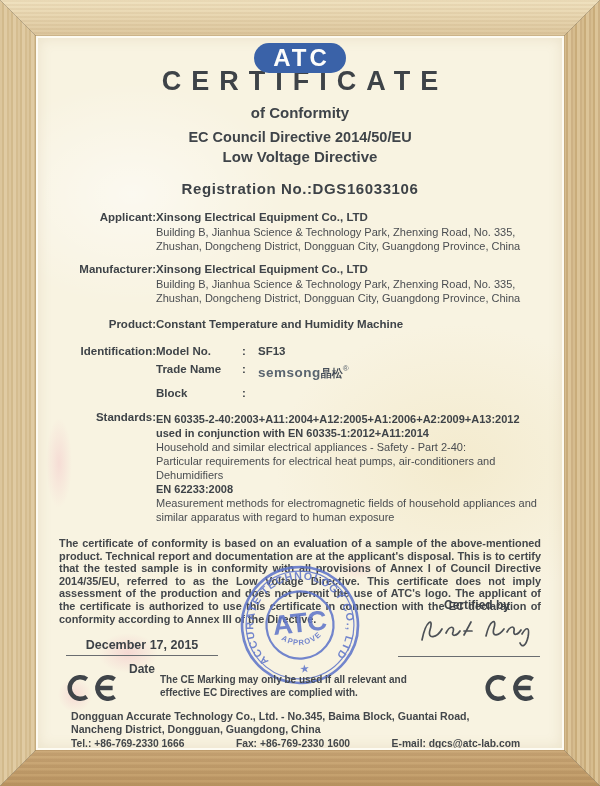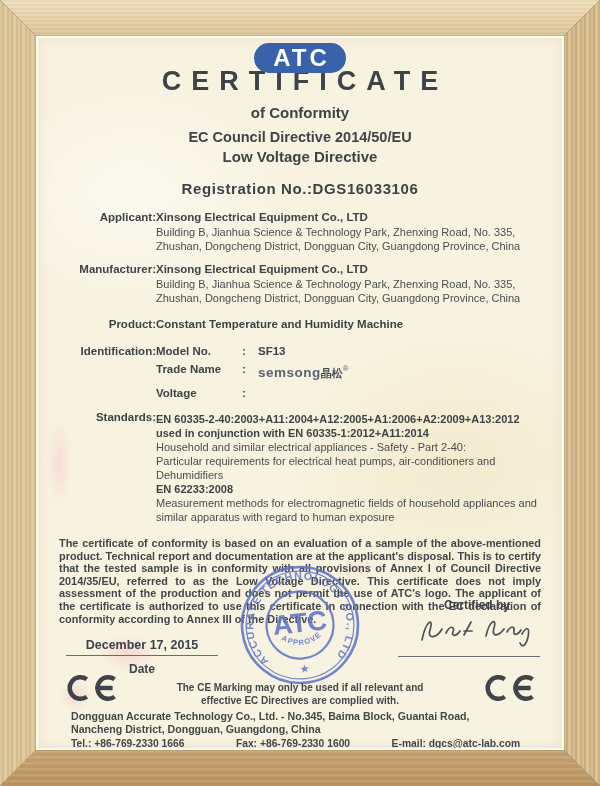--- a/index.html
+++ b/index.html
@@ -92,22 +92,22 @@
     font-weight:bold; font-size:12.5px; color:#3d4247; padding-bottom:3px; border-bottom:1.5px solid #6a6d70; }
   .date-label { position:absolute; left:28px; top:64px; width:152px; text-align:center;
     font-weight:bold; font-size:12px; color:#3e4348; }
 
   .stamp { position:absolute; left:50%; top:-34px; transform:translateX(-50%) rotate(-6deg); opacity:.88; }
 
   .ce { position:absolute; top:74px; }
   .ce-left { left:28px; }
   .ce-right { right:26px; }
 
-  .ce-note { position:absolute; left:50%; transform:translateX(-50%); top:84px; width:280px;
-    text-align:center; font-weight:bold; font-size:10px; line-height:12.5px; color:#43474b; }
+  .ce-note { position:absolute; left:50%; transform:translateX(-50%); top:76px; width:280px;
+    text-align:left; font-weight:bold; font-size:10px; line-height:12.5px; color:#43474b; }
 
   .issuer { position:absolute; left:33px; right:56px; top:112px;
     font-weight:bold; font-size:10.6px; line-height:12.8px; color:#43474b; }
   .contacts { position:absolute; left:33px; right:33px; top:140px; display:flex; }
   .contact { font-weight:bold; font-size:10.3px; color:#43474b; }
   .c-tel { width:36%; }
   .c-fax { width:34%; }
   .c-mail { flex:1;text-decoration:underline; }
 </style>
 </head>
@@ -163,21 +163,21 @@
           <div class="row-label">Identification:</div>
           <div class="ident-grid">
             <div class="ival">Model No.</div>
             <div class="icolon">:</div>
             <div class="ival">SF13</div>
 
             <div class="ival">Trade Name</div>
             <div class="icolon">:</div>
             <div><span class="brand">semsong</span><span class="brand-cjk">晶松</span><span class="brand-reg">®</span></div>
 
-            <div class="ival">Voltage</div>
+            <div class="ival">Block</div>
             <div class="icolon">:</div>
           </div>
         </div>
 
         <div class="row" style="margin-top:12px;">
           <div class="row-label">Standards:</div>
           <div class="std-wrap">
             <div class="std-line std-bold">EN 60335-2-40:2003+A11:2004+A12:2005+A1:2006+A2:2009+A13:2012 used in conjunction with EN 60335-1:2012+A11:2014</div>
             <div class="std-line">Household and similar electrical appliances - Safety - Part 2-40:</div>
             <div class="std-line">Particular requirements for electrical heat pumps, air-conditioners and Dehumidifiers</div>

